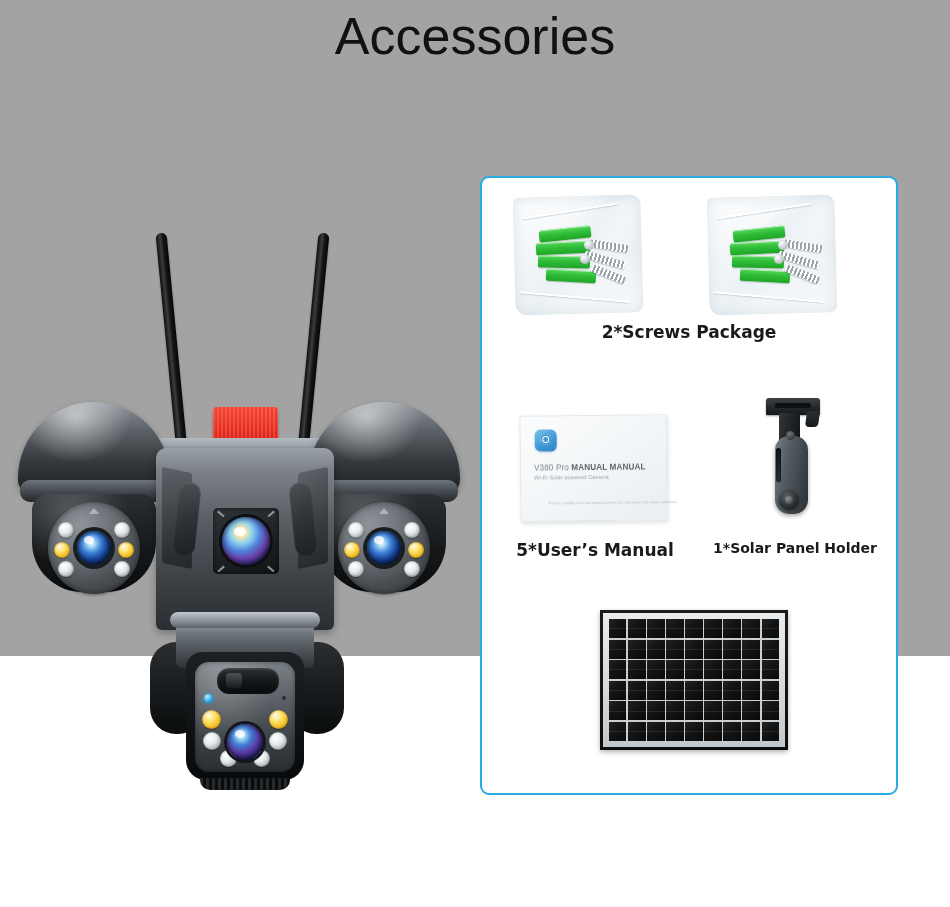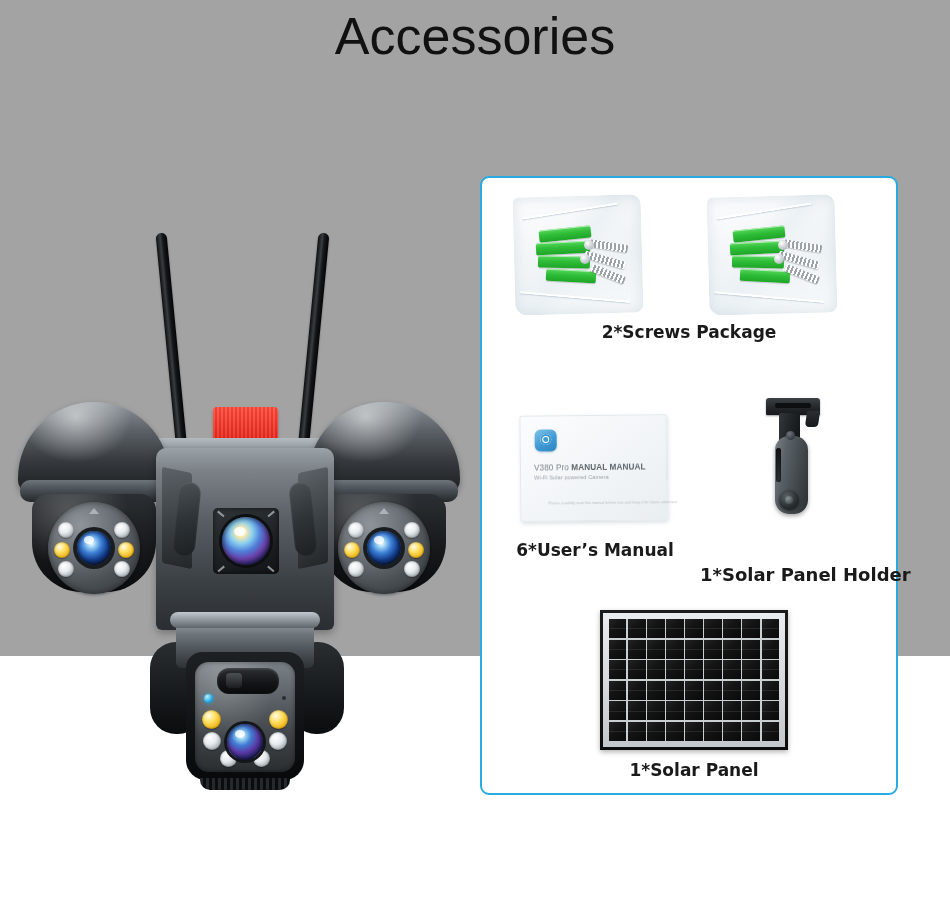--- a/index.html
+++ b/index.html
@@ -522,33 +522,33 @@
 
   <div class="manual">
     <div class="manual-icon">
       <div class="cam-glyph"></div>
     </div>
     <div class="manual-title"><span>V380 Pro </span><b>MANUAL MANUAL</b></div>
     <div class="manual-sub">Wi-Fi Solar powered Camera</div>
     <div class="manual-foot">Please carefully read this manual before use and keep it for future reference</div>
   </div>
 
-  <div class="acc-label" style="left:505px;top:540px;width:180px;font-size:17px;">6*User’s Manual</div>
+  <div class="acc-label" style="left:505px;top:540px;width:180px;font-size:17px;">5*User’s Manual</div>
 
   <div class="holder">
     <div class="holder-plate"></div>
     <div class="holder-hook"></div>
     <div class="holder-neck"></div>
     <div class="holder-arm"></div>
     <div class="holder-slot"></div>
     <div class="holder-pivot"></div>
     <div class="holder-knob"></div>
   </div>
 
-  <div class="acc-label" style="left:700px;top:540px;width:190px;font-size:18px;margin-top:24px;">1*Solar Panel Holder</div>
+  <div class="acc-label" style="left:700px;top:540px;width:190px;font-size:14px;">1*Solar Panel Holder</div>
 
   <div class="panel">
     <div class="panel-frame">
       <div class="panel-grid" id="solar-grid" style="grid-template-columns: repeat(9, 1fr); grid-template-rows: repeat(6, 1fr);">
           <div class="cell"></div>
           <div class="cell"></div>
           <div class="cell"></div>
           <div class="cell"></div>
           <div class="cell"></div>
           <div class="cell"></div>
@@ -597,15 +597,14 @@
           <div class="cell"></div>
           <div class="cell"></div>
           <div class="cell"></div>
           <div class="cell"></div>
           <div class="cell"></div>
           <div class="cell"></div>
         </div>
     </div>
   </div>
 
-  <div class="acc-label" style="left:580px;top:760px;width:228px;font-size:17px;">1*Solar Panel</div>
 
 </div>
 
 </body></html>

